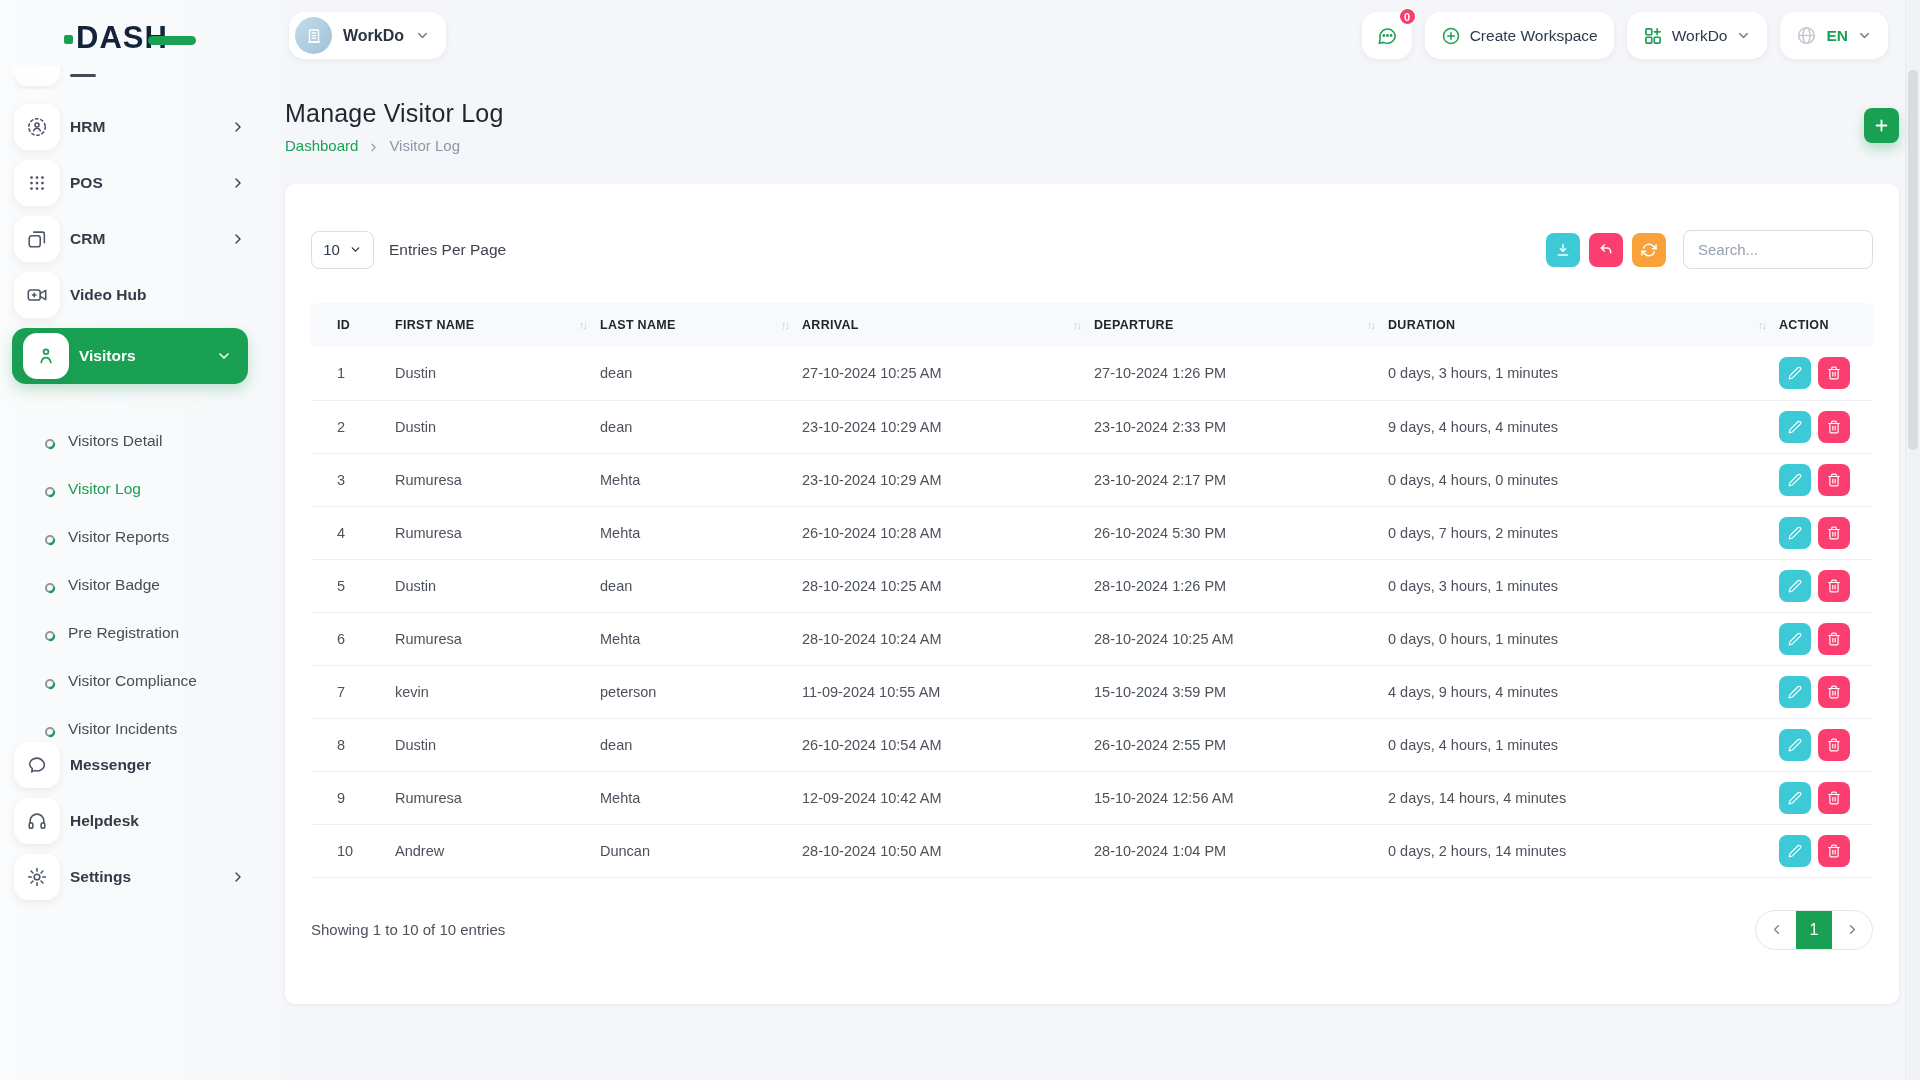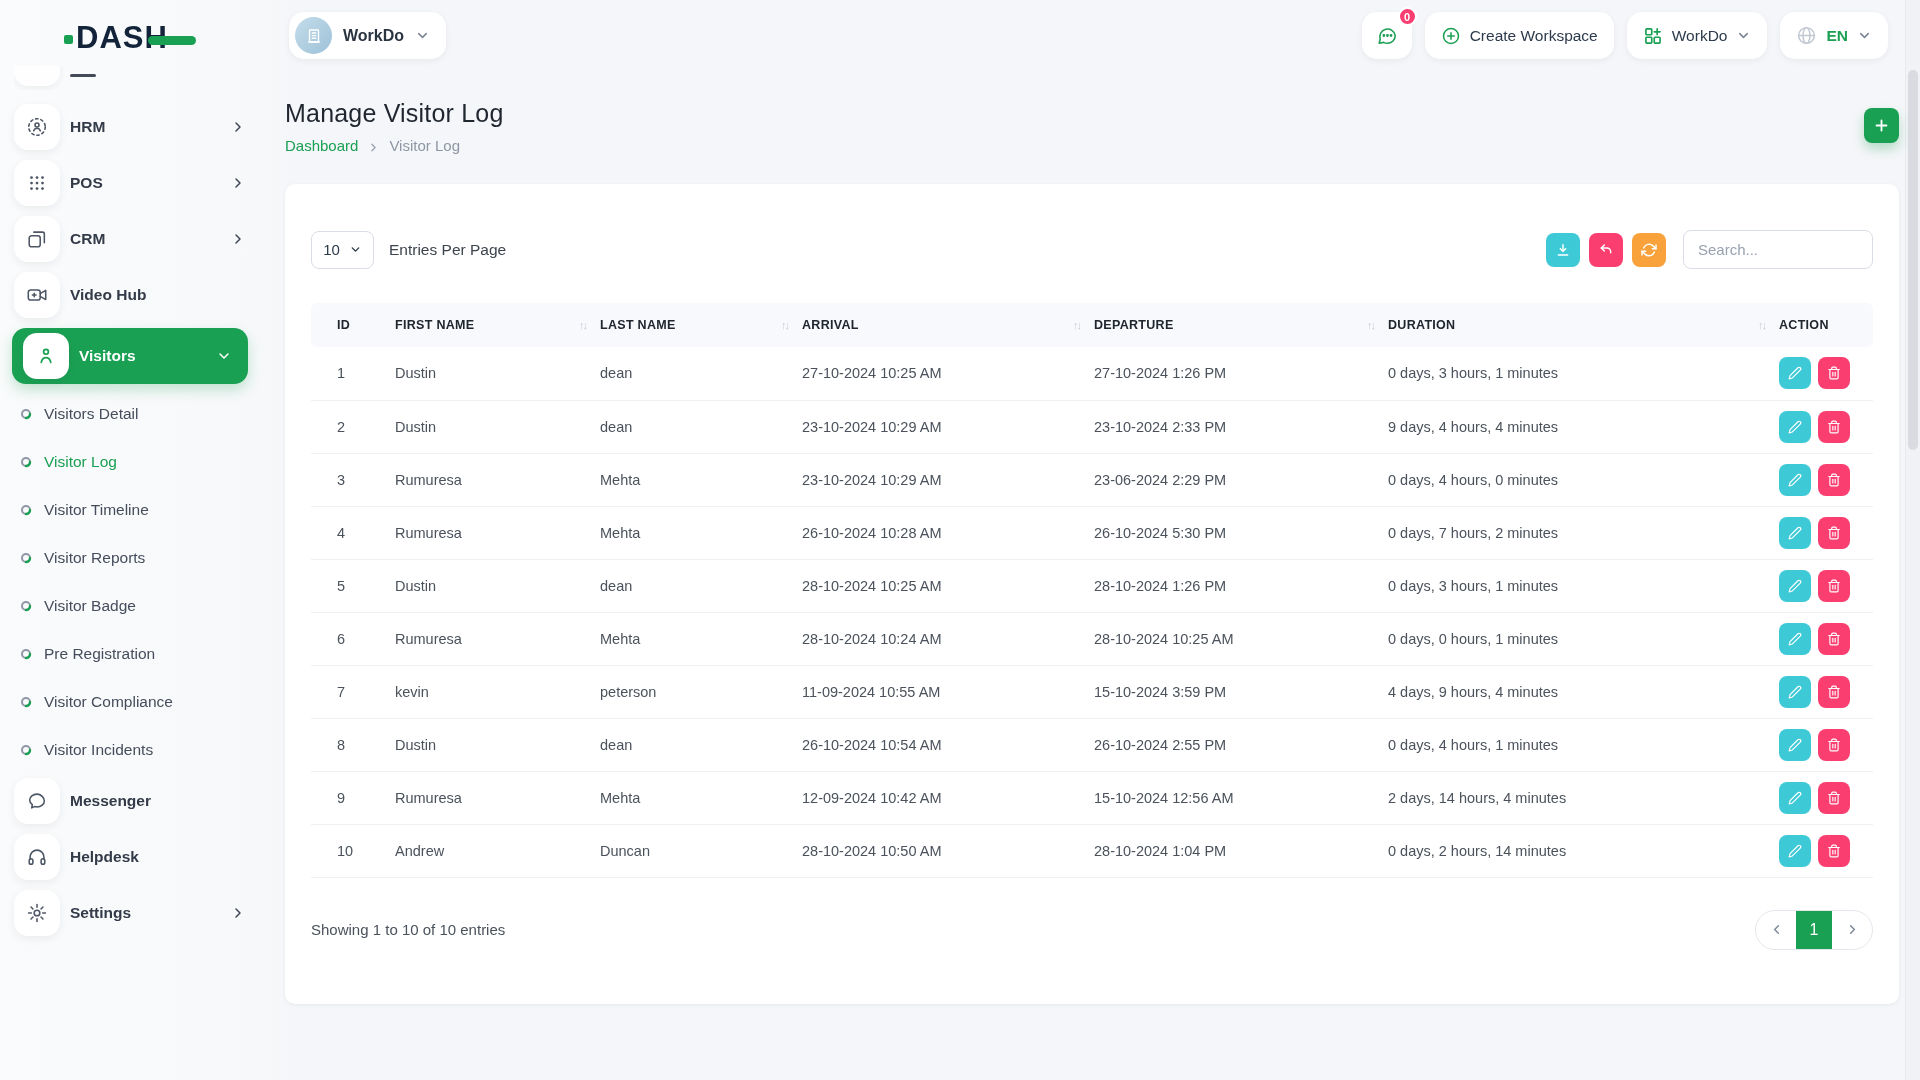--- a/index.html
+++ b/index.html
@@ -39,27 +39,27 @@
   .sidebar{position:absolute;left:0;top:66px;width:262px;height:1014px;overflow:hidden;padding-top:0;}
   .side-item{display:flex;align-items:center;height:46px;margin:0 16px 10px 14px;gap:10px;cursor:pointer;}
   .icon-box{width:46px;height:46px;min-width:46px;background:#fff;border-radius:14px;box-shadow:0 3px 8px rgba(18,38,63,.07);
     display:flex;align-items:center;justify-content:center;}
   .side-label{font-size:15.5px;font-weight:600;color:#333b49;}
   .side-chev{margin-left:auto;display:flex;}
   .partial{height:24px;overflow:hidden;margin-bottom:14px;align-items:flex-start;opacity:.95;}
   .partial .icon-box{margin-top:-26px;}
   .partial .stub{width:26px;height:3px;background:#3a4250;margin-top:8px;border-radius:2px;}
 
-  .visitors-pill{display:flex;align-items:center;gap:10px;height:56px;margin:5px 14px 4px 12px;padding:5px 16px 5px 11px;
+  .visitors-pill{display:flex;align-items:center;gap:10px;height:56px;margin:5px 14px 16px 12px;padding:5px 16px 5px 11px;
     background:var(--green);border-radius:14px;cursor:pointer;box-shadow:0 6px 14px rgba(26,160,83,.25);}
   .visitors-pill .side-label{color:#fff;font-weight:700;}
   .visitors-pill .side-chev{margin-left:auto;}
 
   .submenu{padding:2px 0 0 0;}
-  .sub-item{display:flex;align-items:center;gap:12px;height:48px;padding-left:20px;cursor:pointer;}
+  .sub-item{display:flex;align-items:flex-end;gap:12px;height:48px;padding-left:44px;cursor:pointer;}
   .sub-item span{font-size:15.5px;color:#454d5c;font-weight:500;}
   .sub-item.active span{color:var(--green);}
   .bottom-group{margin-top:4px;}
 
   
   .main{position:absolute;left:285px;top:72px;right:21px;bottom:0;}
   .page-head{position:relative;padding-top:27px;}
   .page-title{font-size:25px;font-weight:400;color:#1f2630;letter-spacing:.2px;}
   .breadcrumb{display:flex;align-items:flex-end;gap:9px;margin-top:9px;font-size:15px;}
   .breadcrumb .link{color:var(--green);cursor:pointer;}
@@ -281,27 +281,20 @@
             <path d="M6 10 A4 4 0 0 0 10 6" stroke="#1aa053" stroke-width="2.4" stroke-linecap="round"></path>
           </svg>
           <span>Visitors Detail</span>
         </div>
         <div class="sub-item active">
           <svg width="12" height="12" viewBox="0 0 12 12" fill="none">
             <circle cx="6" cy="6" r="4" stroke="#8f97a6" stroke-width="2"></circle>
             <path d="M6 10 A4 4 0 0 0 10 6" stroke="#1aa053" stroke-width="2.4" stroke-linecap="round"></path>
           </svg>
           <span>Visitor Log</span>
-        </div>
-        <div class="sub-item">
-          <svg width="12" height="12" viewBox="0 0 12 12" fill="none">
-            <circle cx="6" cy="6" r="4" stroke="#8f97a6" stroke-width="2"></circle>
-            <path d="M6 10 A4 4 0 0 0 10 6" stroke="#1aa053" stroke-width="2.4" stroke-linecap="round"></path>
-          </svg>
-          <span>Visitor Timeline</span>
         </div>
         <div class="sub-item">
           <svg width="12" height="12" viewBox="0 0 12 12" fill="none">
             <circle cx="6" cy="6" r="4" stroke="#8f97a6" stroke-width="2"></circle>
             <path d="M6 10 A4 4 0 0 0 10 6" stroke="#1aa053" stroke-width="2.4" stroke-linecap="round"></path>
           </svg>
           <span>Visitor Reports</span>
         </div>
         <div class="sub-item">
           <svg width="12" height="12" viewBox="0 0 12 12" fill="none">
@@ -496,21 +489,21 @@
                     </svg>
                   </button>
                 </div>
               </td>
             </tr>
             <tr>
               <td>3</td>
               <td>Rumuresa</td>
               <td>Mehta</td>
               <td>23-10-2024 10:29 AM</td>
-              <td>23-06-2024 2:29 PM</td>
+              <td>23-10-2024 2:17 PM</td>
               <td>0 days, 4 hours, 0 minutes</td>
               <td>
                 <div class="actions">
                   <button class="act edit">
                     <svg width="14" height="14" viewBox="0 0 24 24" fill="none" stroke="#ffffff" stroke-width="2" stroke-linecap="round" stroke-linejoin="round">
                       <path d="M17 3a2.8 2.8 0 1 1 4 4L7.5 20.5 2 22l1.5-5.5L17 3z"></path>
                     </svg>
                   </button>
                   <button class="act del">
                     <svg width="14" height="14" viewBox="0 0 24 24" fill="none" stroke="#ffffff" stroke-width="2" stroke-linecap="round" stroke-linejoin="round">

